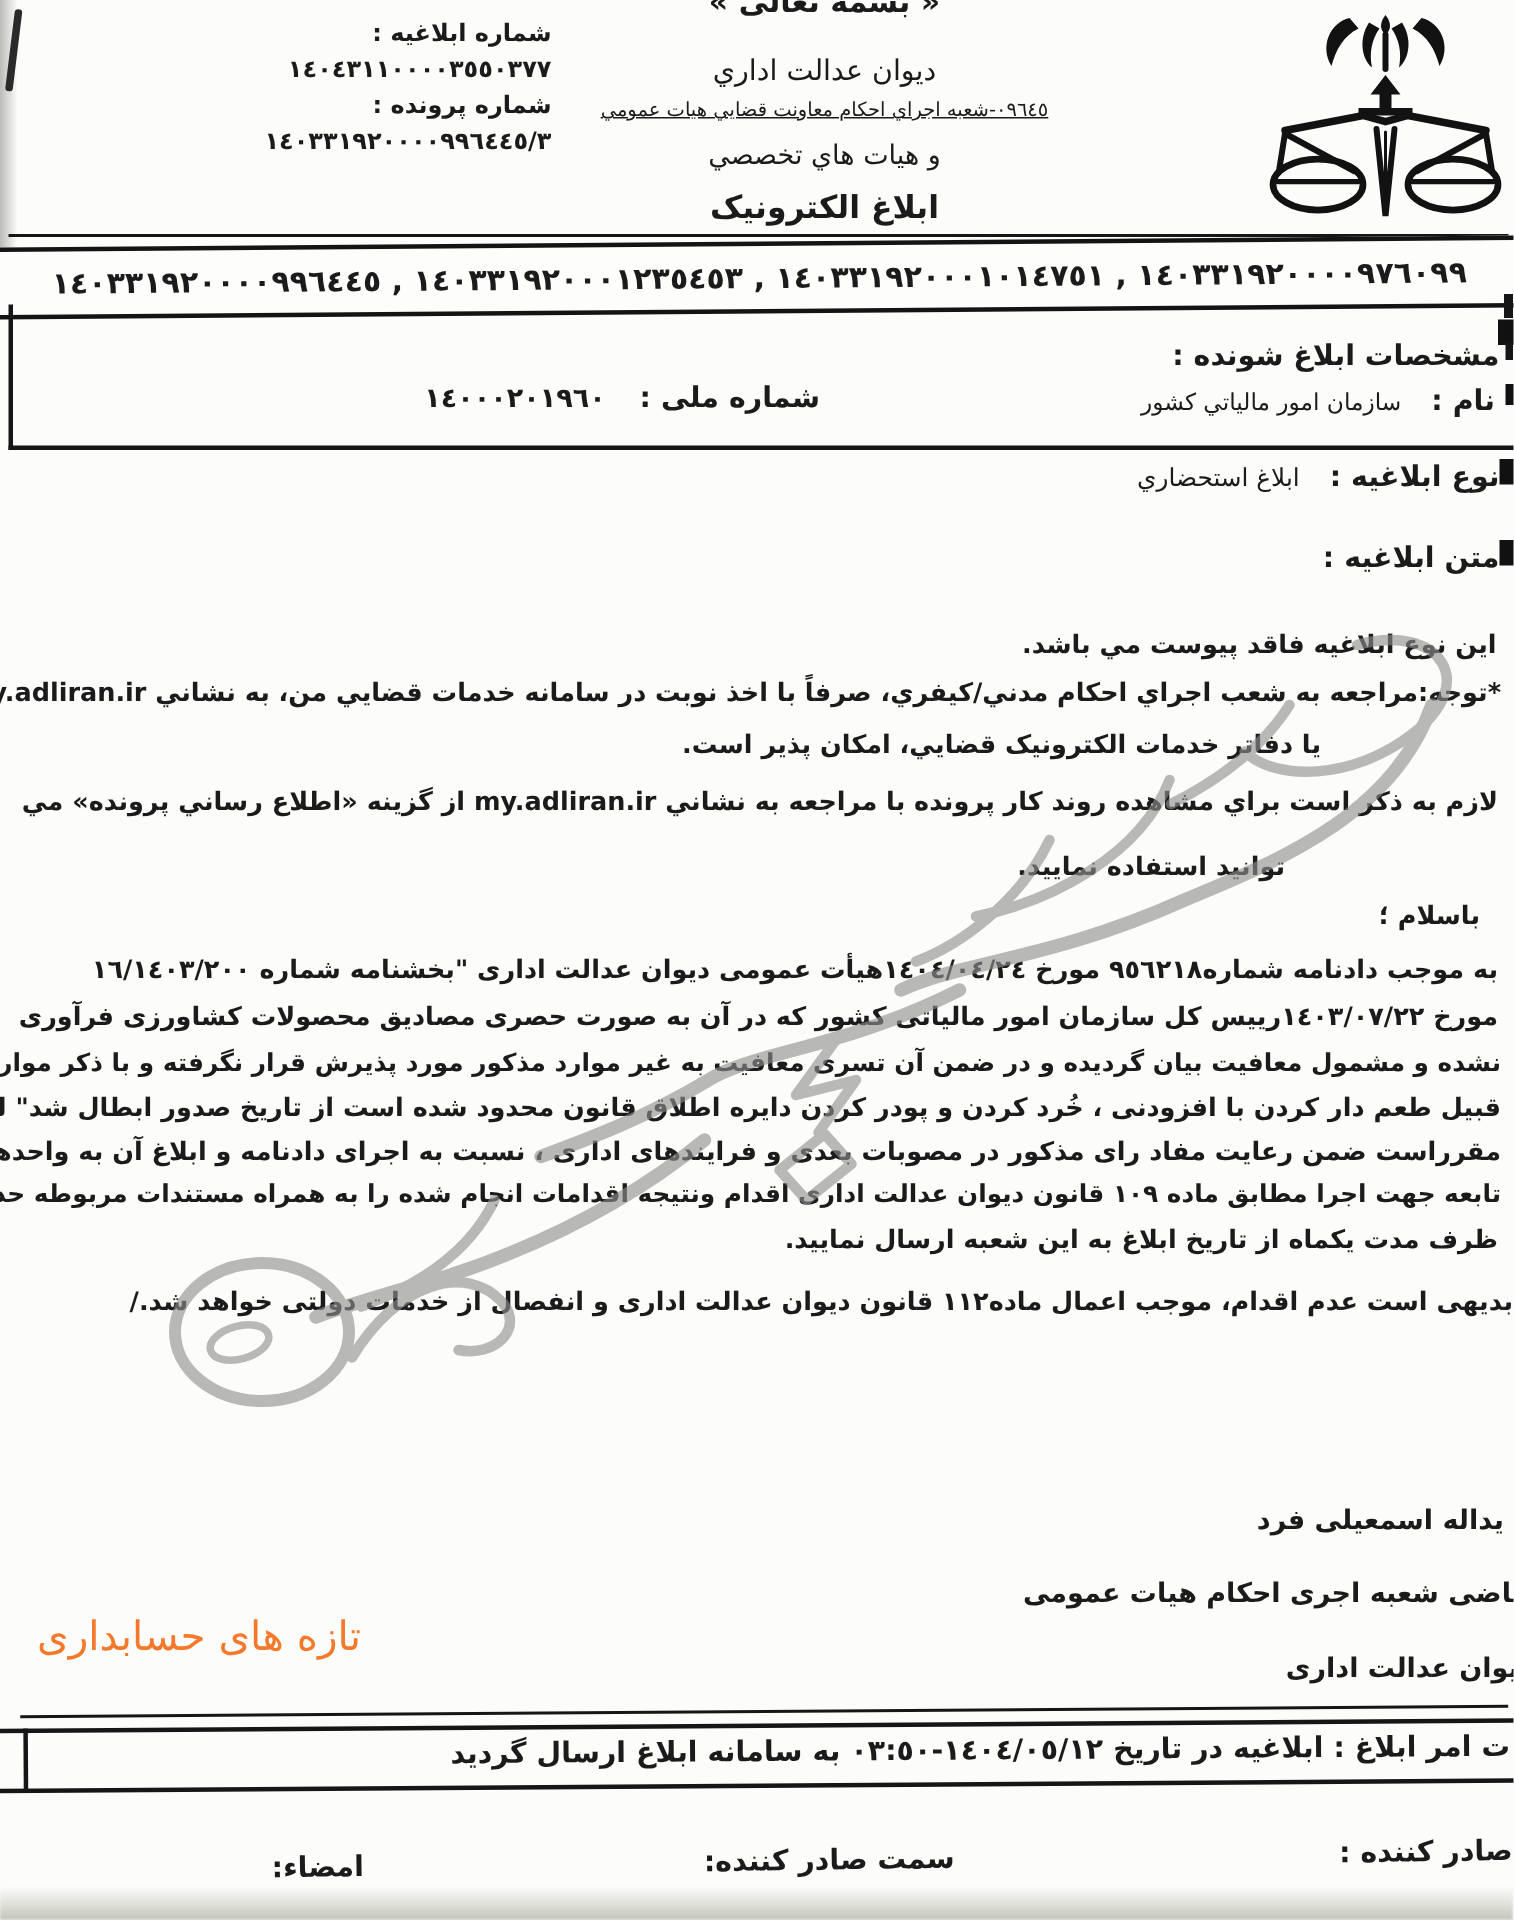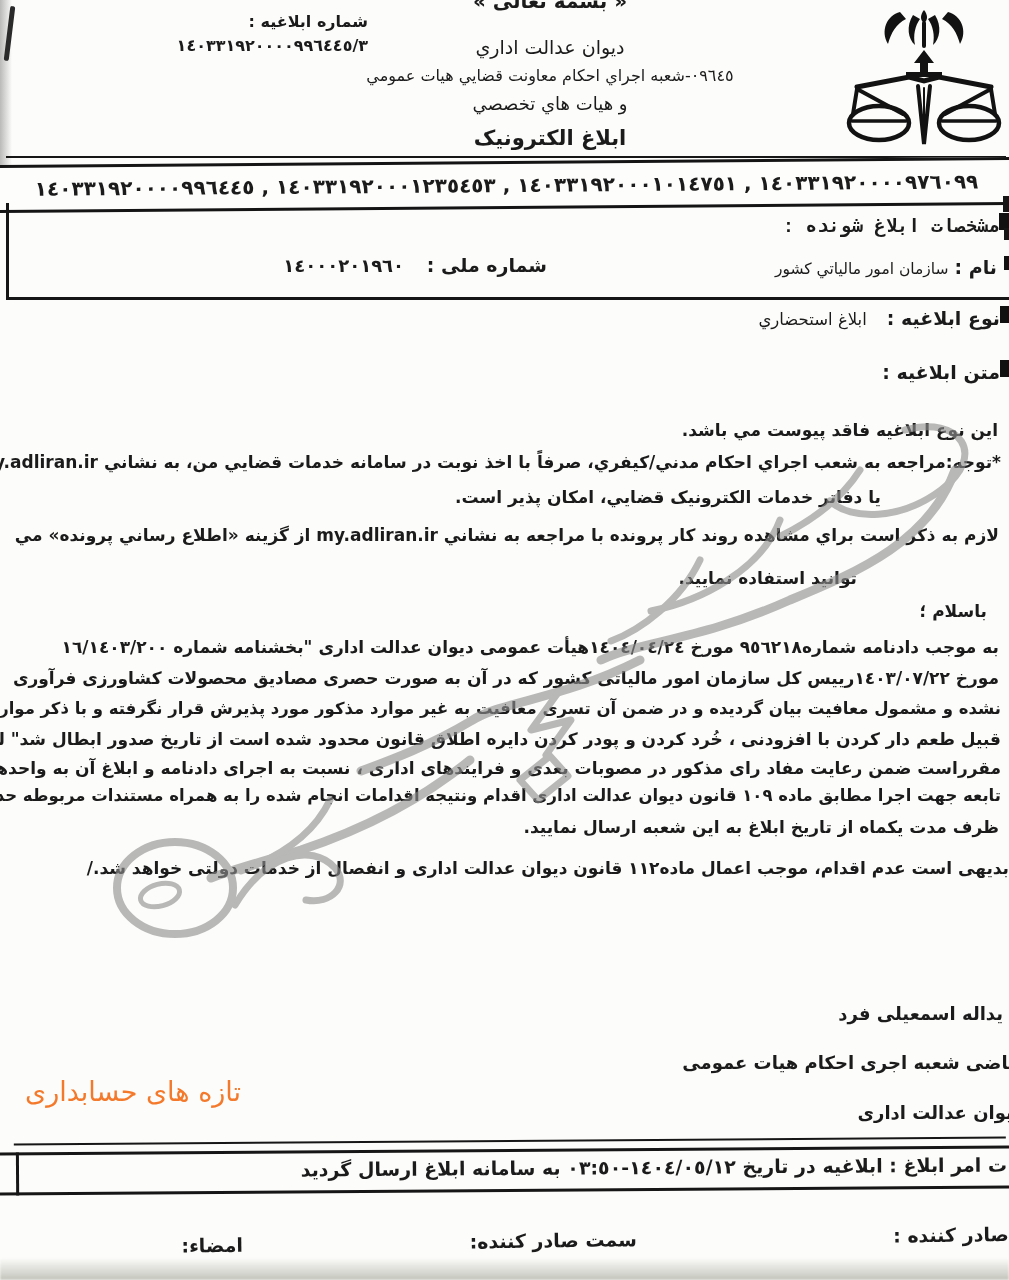--- a/index.html
+++ b/index.html
@@ -53,27 +53,29 @@
 </style>
 </head>
 <body>
 
 <div class="edge-smudge"></div>
 <div class="edge-slash"></div>
 
 <div class="center-col">
   <div class="line b" style="top:-11px;left:0;right:0;font-size:20px;">« بسمه تعالی »</div>
   <div class="line" style="top:36px;left:0;right:0;font-size:19px;">دیوان عدالت اداري</div>
-  <div class="line" style="top:66px;left:0;right:0;font-size:16px;">٠٩٦٤٥-شعبه اجراي احکام معاونت قضایي هیات عمومي</div>
+  <div class="line" style="top:66px;left:0;right:0;font-size:13px;text-decoration:underline;">٠٩٦٤٥-شعبه اجراي احکام معاونت قضایي هیات عمومي</div>
   <div class="line" style="top:93px;left:0;right:0;font-size:18px;">و هیات هاي تخصصي</div>
   <div class="line b" style="top:126px;left:0;right:0;font-size:21px;">ابلاغ الکترونیک</div>
 </div>
 
 <div class="hdr-fields">
   <div>شماره ابلاغیه :</div>
+  <div>١٤٠٤٣١١٠٠٠٠٣٥٥٠٣٧٧</div>
+  <div>شماره پرونده :</div>
   <div>١٤٠٣٣١٩٢٠٠٠٠٩٩٦٤٤٥/٣</div>
 </div>
 
 <svg class="abs" style="left:843px;top:2px;" width="162" height="152" viewBox="0 0 162 152">
   <g stroke="#121212" fill="none" stroke-linecap="round">
 
     <path d="M57 10 C44 13 37 29 45 42 C48 31 53 22 63 17 Z" fill="#121212" stroke="none"></path>
     <path d="M105 10 C118 13 125 29 117 42 C114 31 109 22 99 17 Z" fill="#121212" stroke="none"></path>
     <path d="M70 13 C63 24 65 37 72 43 C70 33 72 24 77 17 Z" fill="#121212" stroke="none"></path>
     <path d="M92 13 C99 24 97 37 90 43 C92 33 90 24 85 17 Z" fill="#121212" stroke="none"></path>
@@ -100,25 +102,25 @@
 </svg>
 
 <div class="rule" style="left:6px;top:156px;width:1000px;height:2px;"></div>
 
 <div class="strip" style="border-right:5px solid #111;border-left:2px solid #111;">
   <span>١٤٠٣٣١٩٢٠٠٠٠٩٧٦٠٩٩ , ١٤٠٣٣١٩٢٠٠٠١٠١٤٧٥١ , ١٤٠٣٣١٩٢٠٠٠١٢٣٥٤٥٣ , ١٤٠٣٣١٩٢٠٠٠٠٩٩٦٤٤٥</span>
 </div>
 
 <div class="box-recipient"></div>
 <div class="bullet" style="right:-7px;top:213px;"></div>
-<div class="line b" style="right:9px;top:214px;font-size:19px;font-family:Liberation Mono, monospace;">مشخصات ابلاغ شونده :</div>
+<div class="line b" style="right:9px;top:226px;font-size:19px;">مشخصات ابلاغ شونده :</div>
 <div class="bullet" style="right:-9px;top:256px;width:14px;height:14px;"></div>
 <div class="line" style="right:12px;top:256px;font-size:19px;">
   <span class="b">نام :</span>
-  <span class="val-light" style="">سازمان امور مالياتي کشور</span>
+  <span class="val-light" style="margin-right:14px;">سازمان امور مالياتي کشور</span>
 </div>
 <div class="line b" style="right:462px;top:254px;font-size:19px;margin-left:17px;">
   <span>شماره ملی :</span>
   <span style="margin-right:16px;font-size:18px;">١٤٠٠٠٢٠١٩٦٠</span>
 </div>
 
 <div class="bullet" style="right:-8px;top:306px;"></div>
 <div class="line" style="right:9px;top:307px;font-size:19px;text-align:center;">
   <span class="b">نوع ابلاغیه :</span>
   <span style="margin-right:14px;font-size:16.5px;">ابلاغ استحضاري</span>

